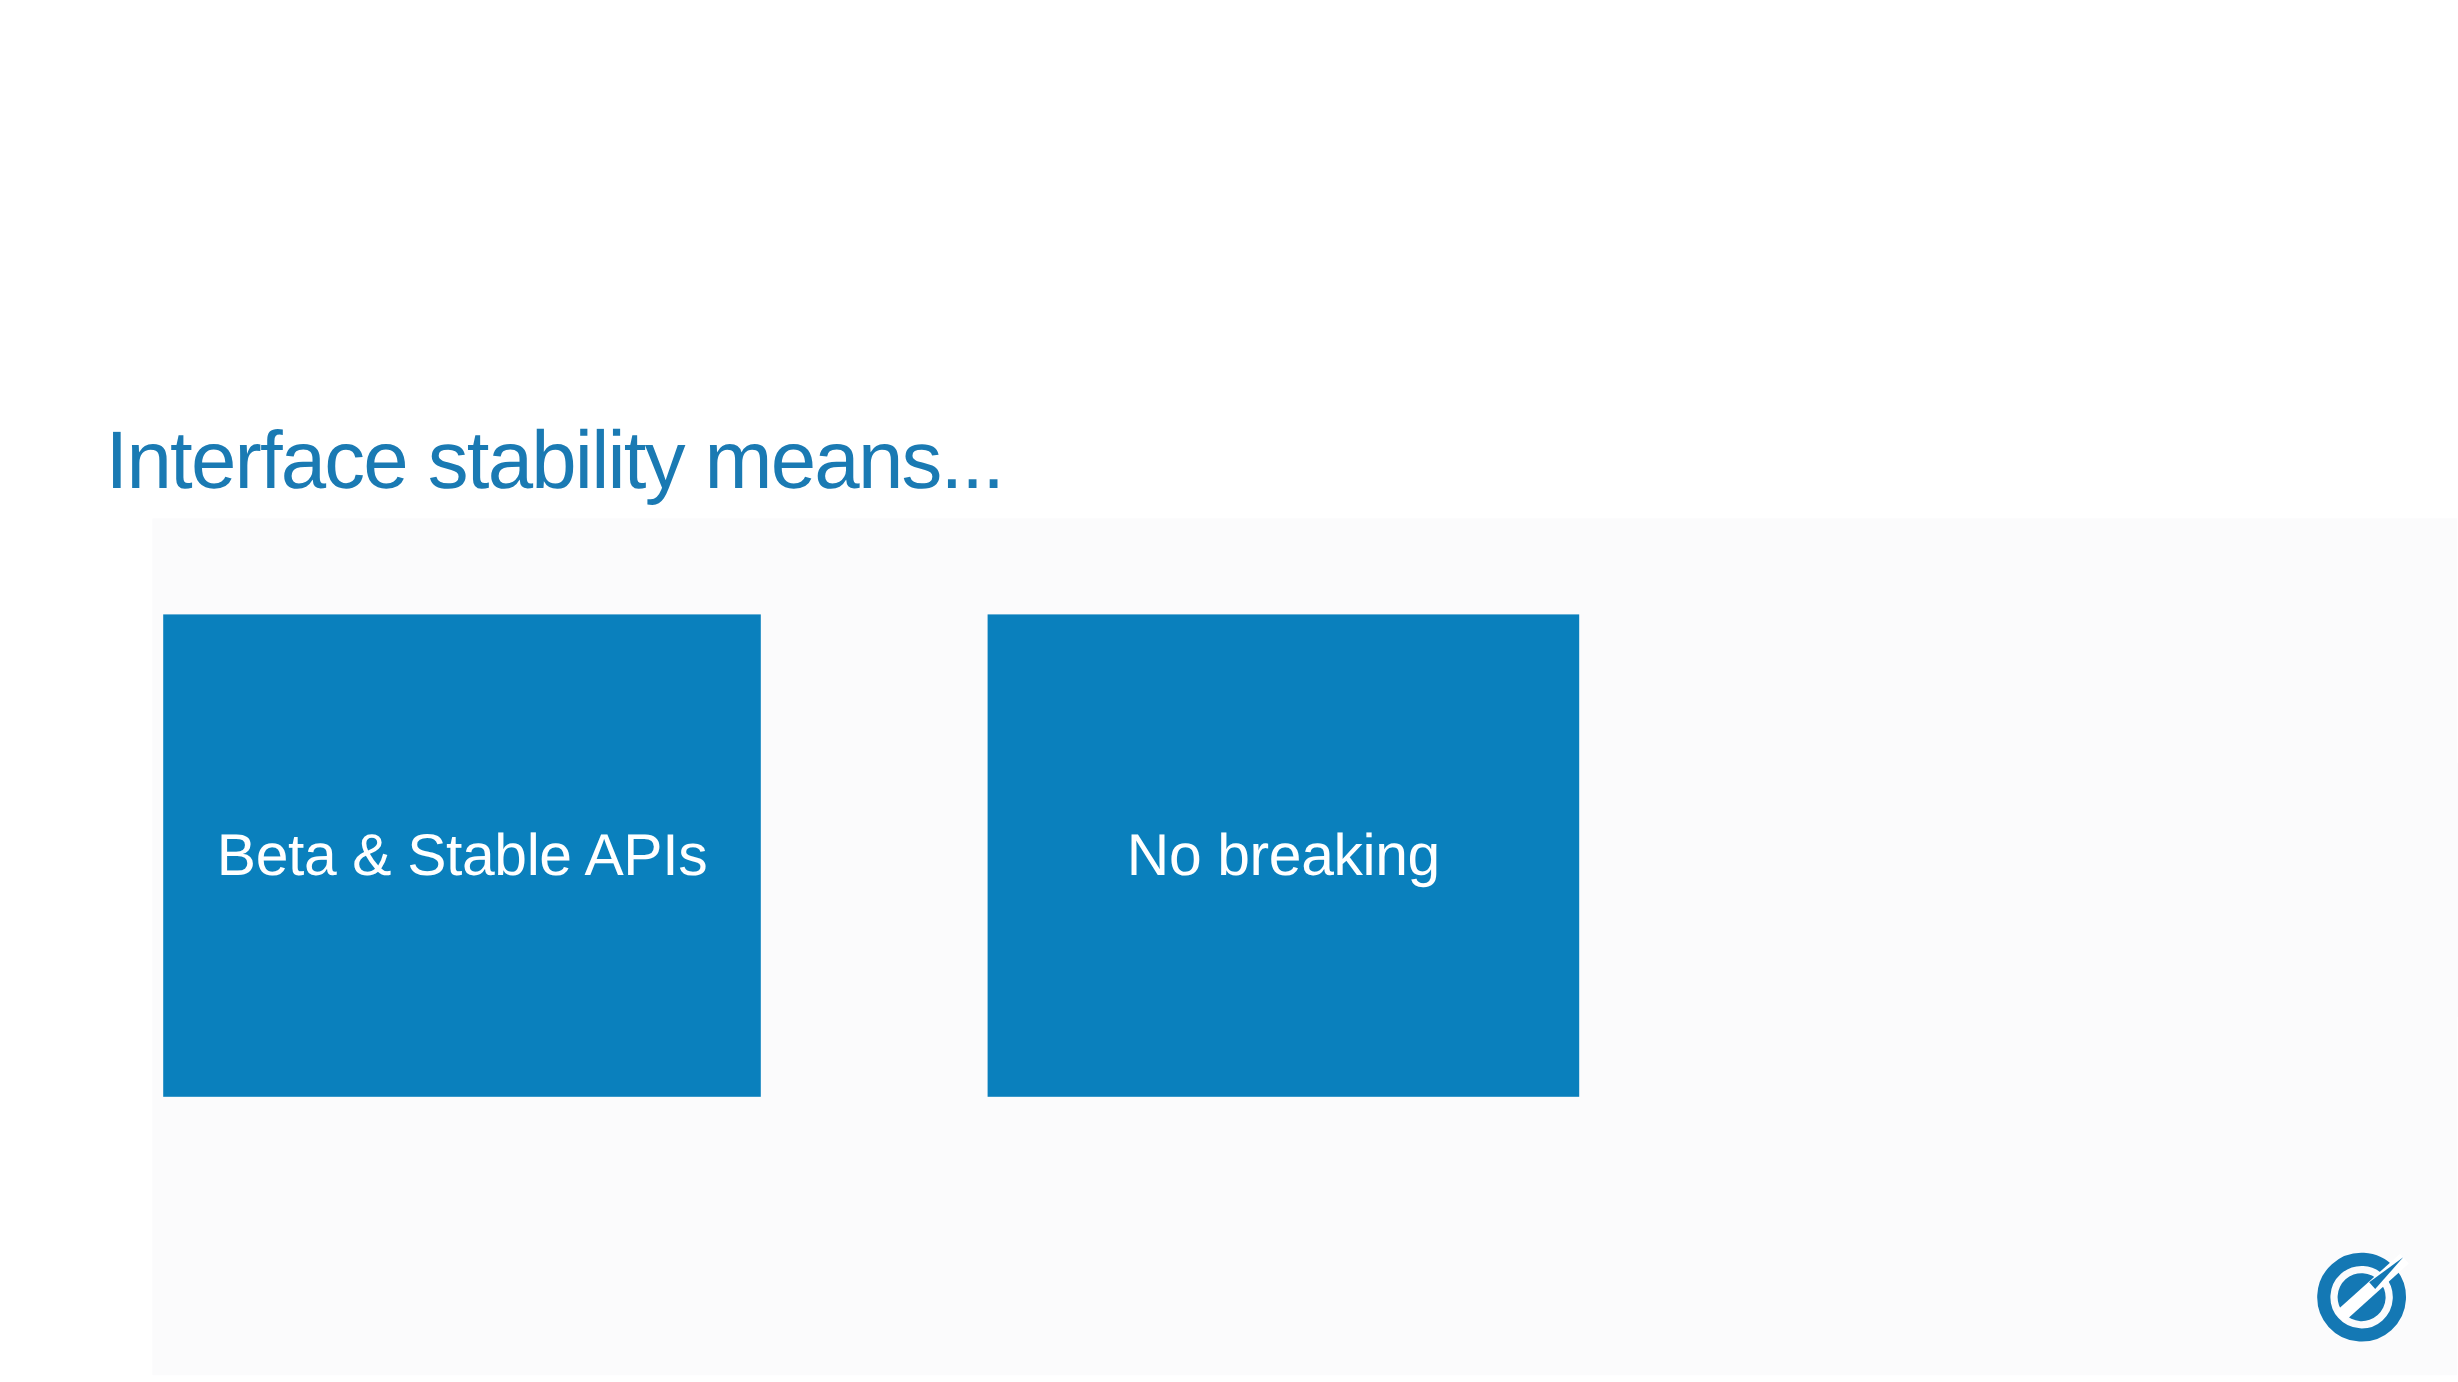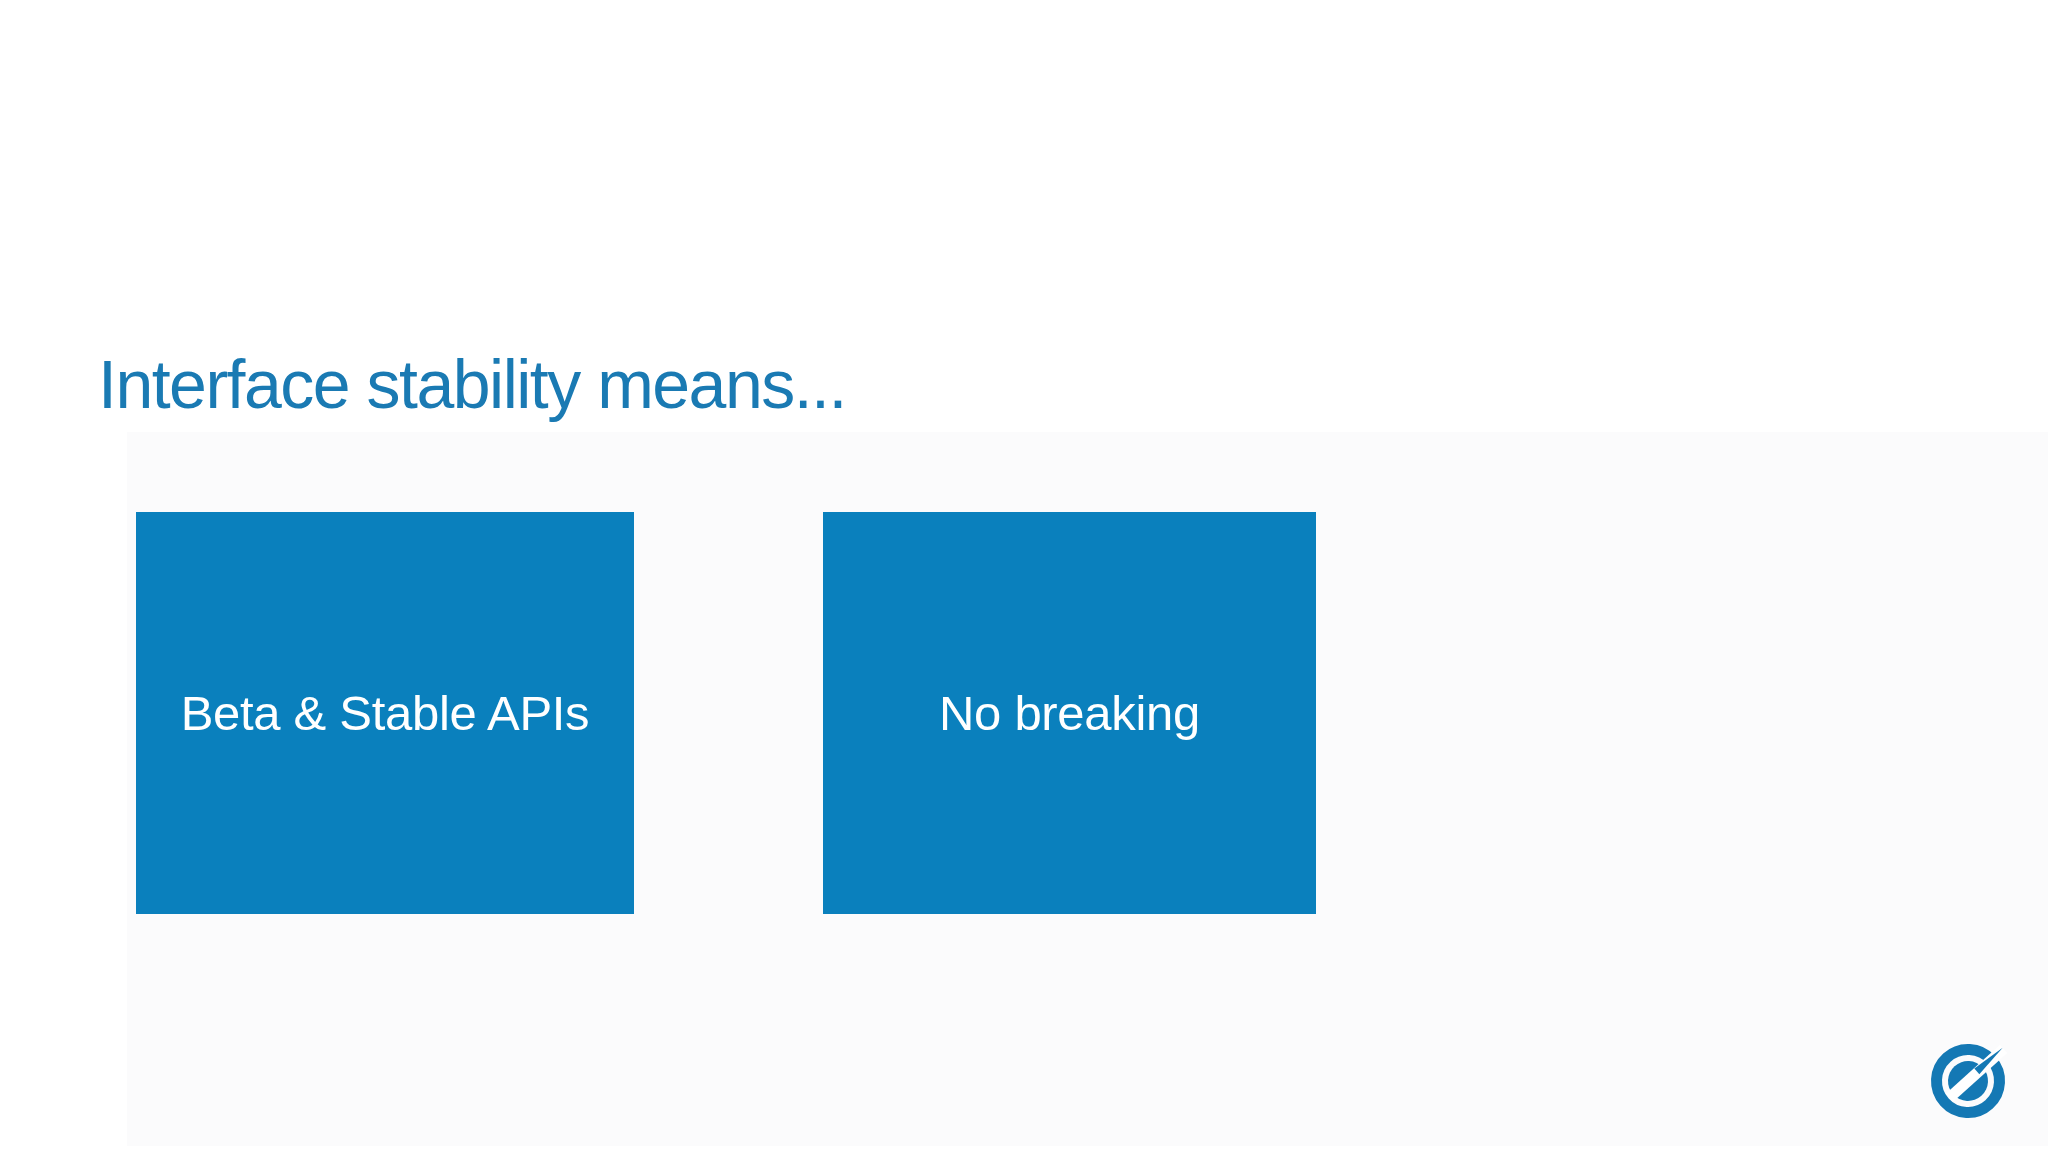--- a/index.html
+++ b/index.html
@@ -17,21 +17,21 @@
   .slide{position:absolute;inset:0;width:2048px;height:1152px;background:var(--background);}
 
   .panel{
     position:absolute;
     left:127px;top:432px;right:0;height:714px;
     background:var(--panel-gray);
   }
 
   .title{
     position:absolute;
-    left:98px;top:350px;
+    left:88px;top:350px;
     font-size:68px;
     font-weight:400;
     letter-spacing:-1.5px;
     line-height:1;
     color:var(--title-blue);
     white-space:nowrap;
   }
 
   .card{
     position:absolute;

